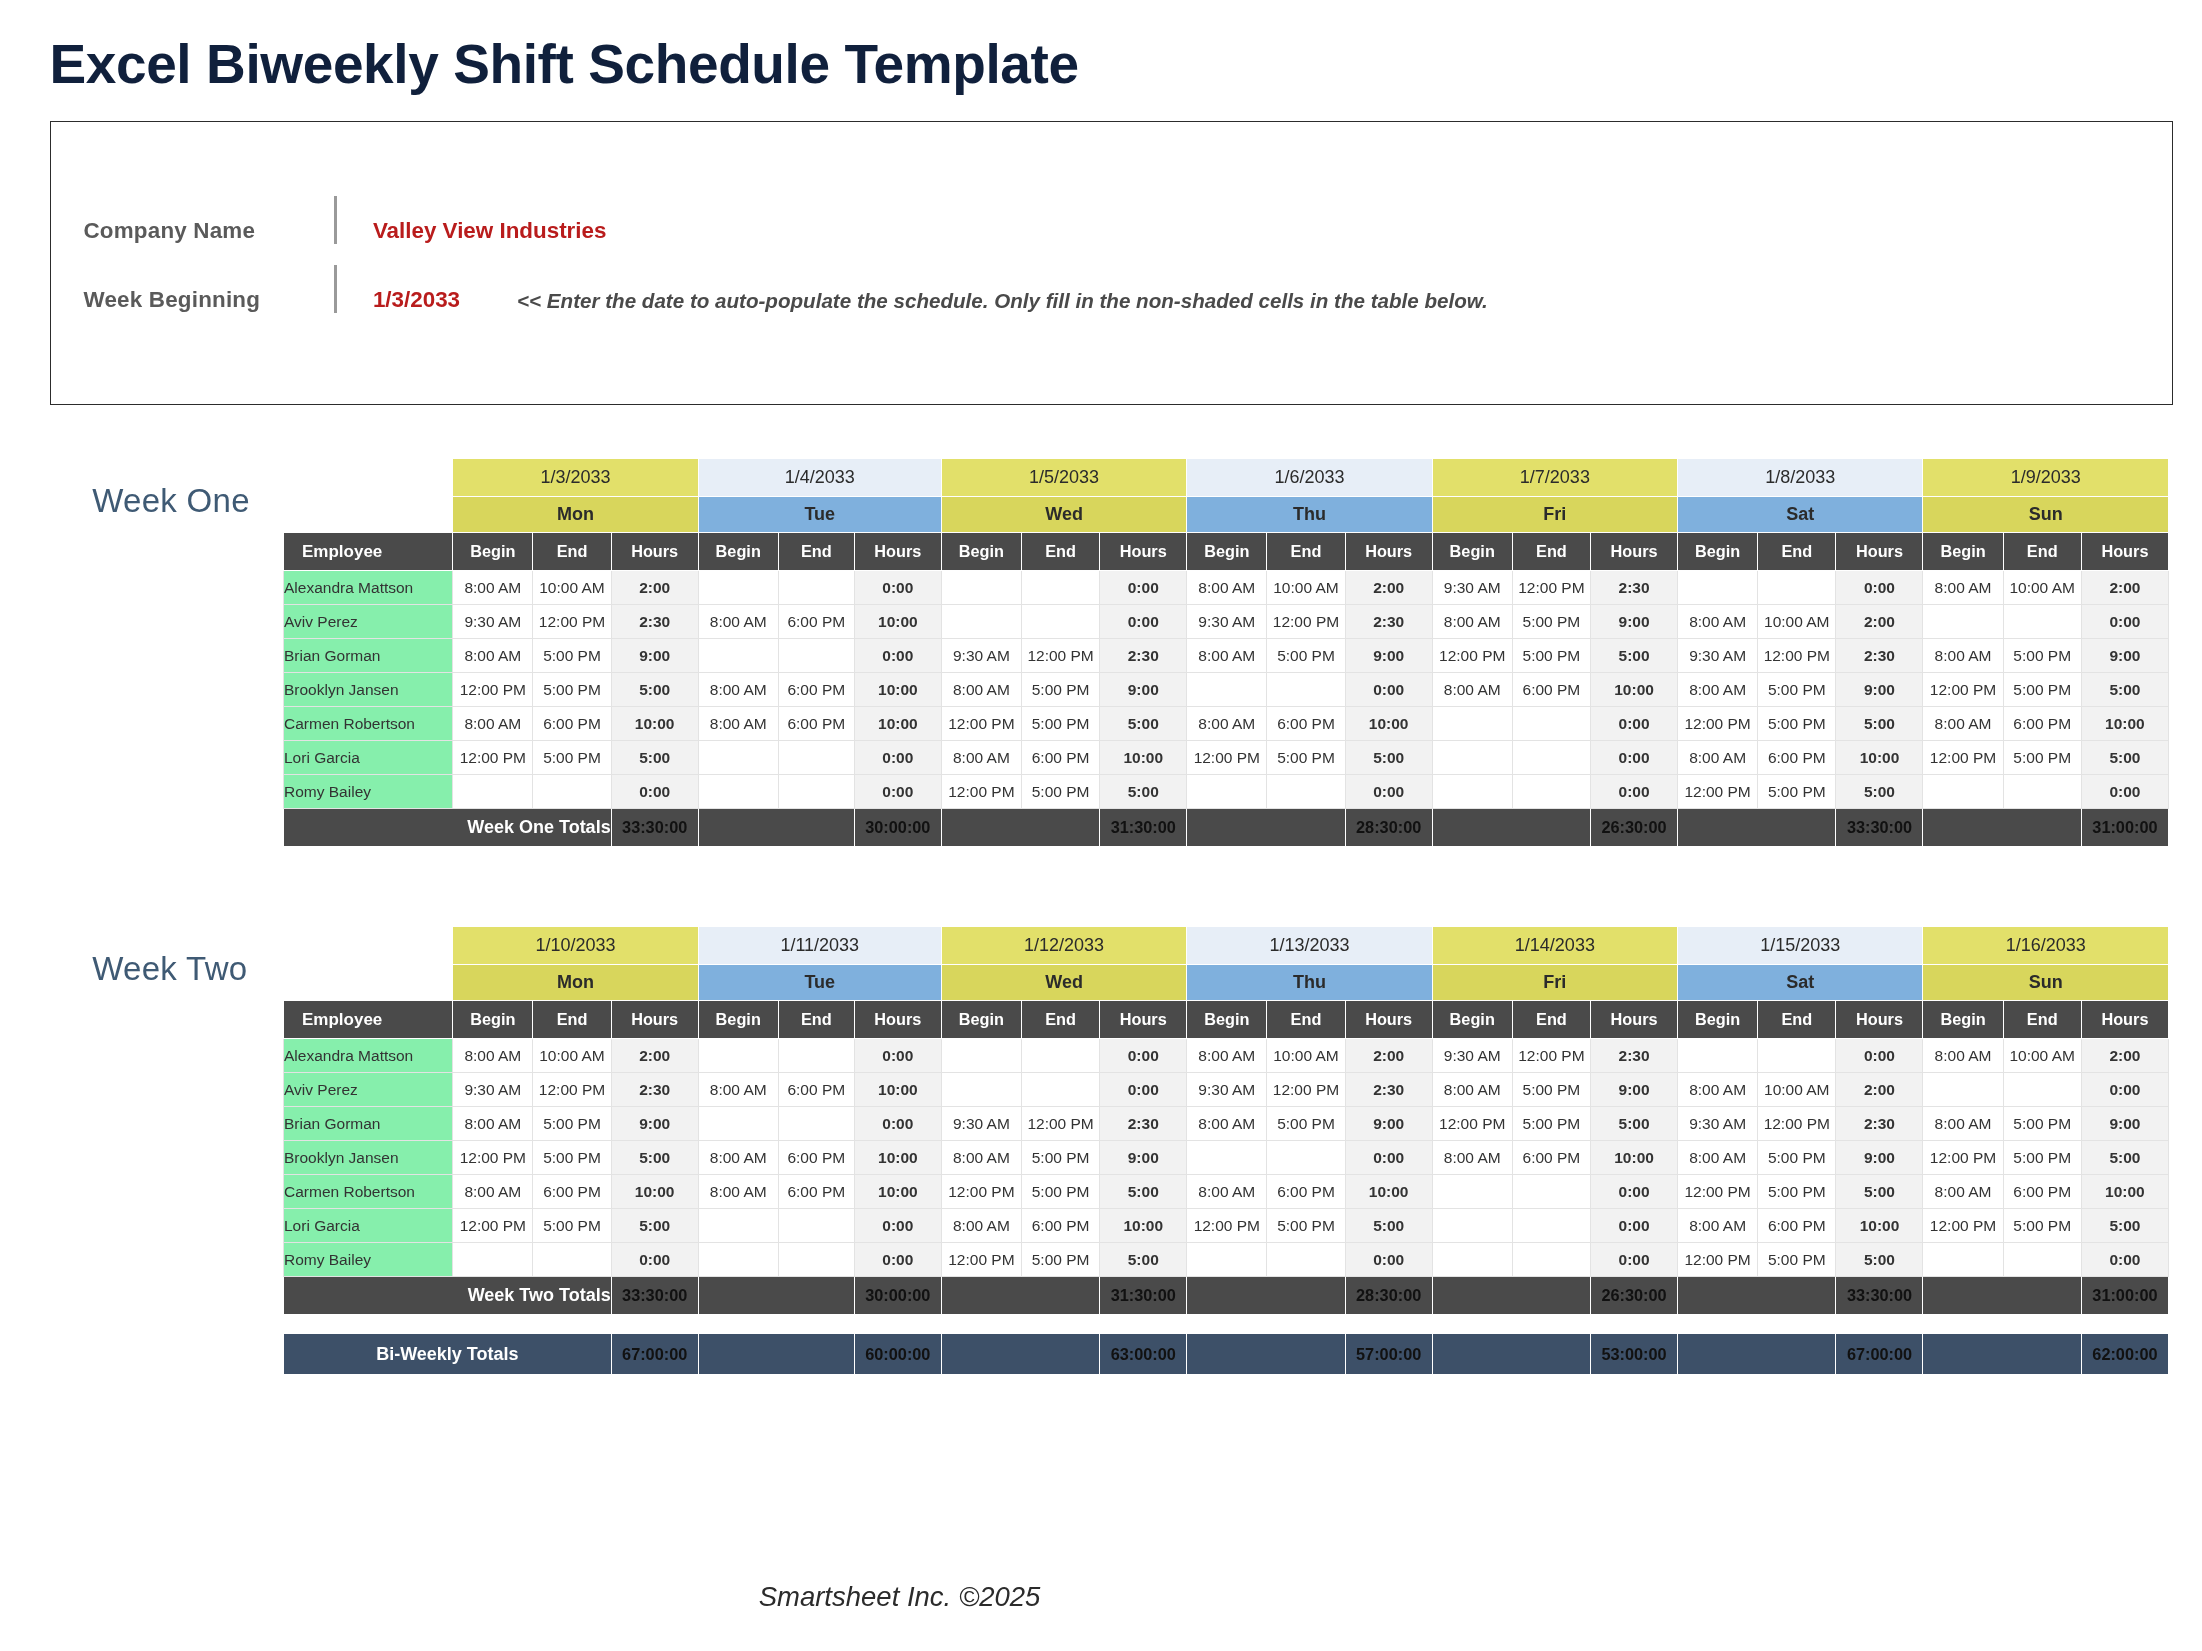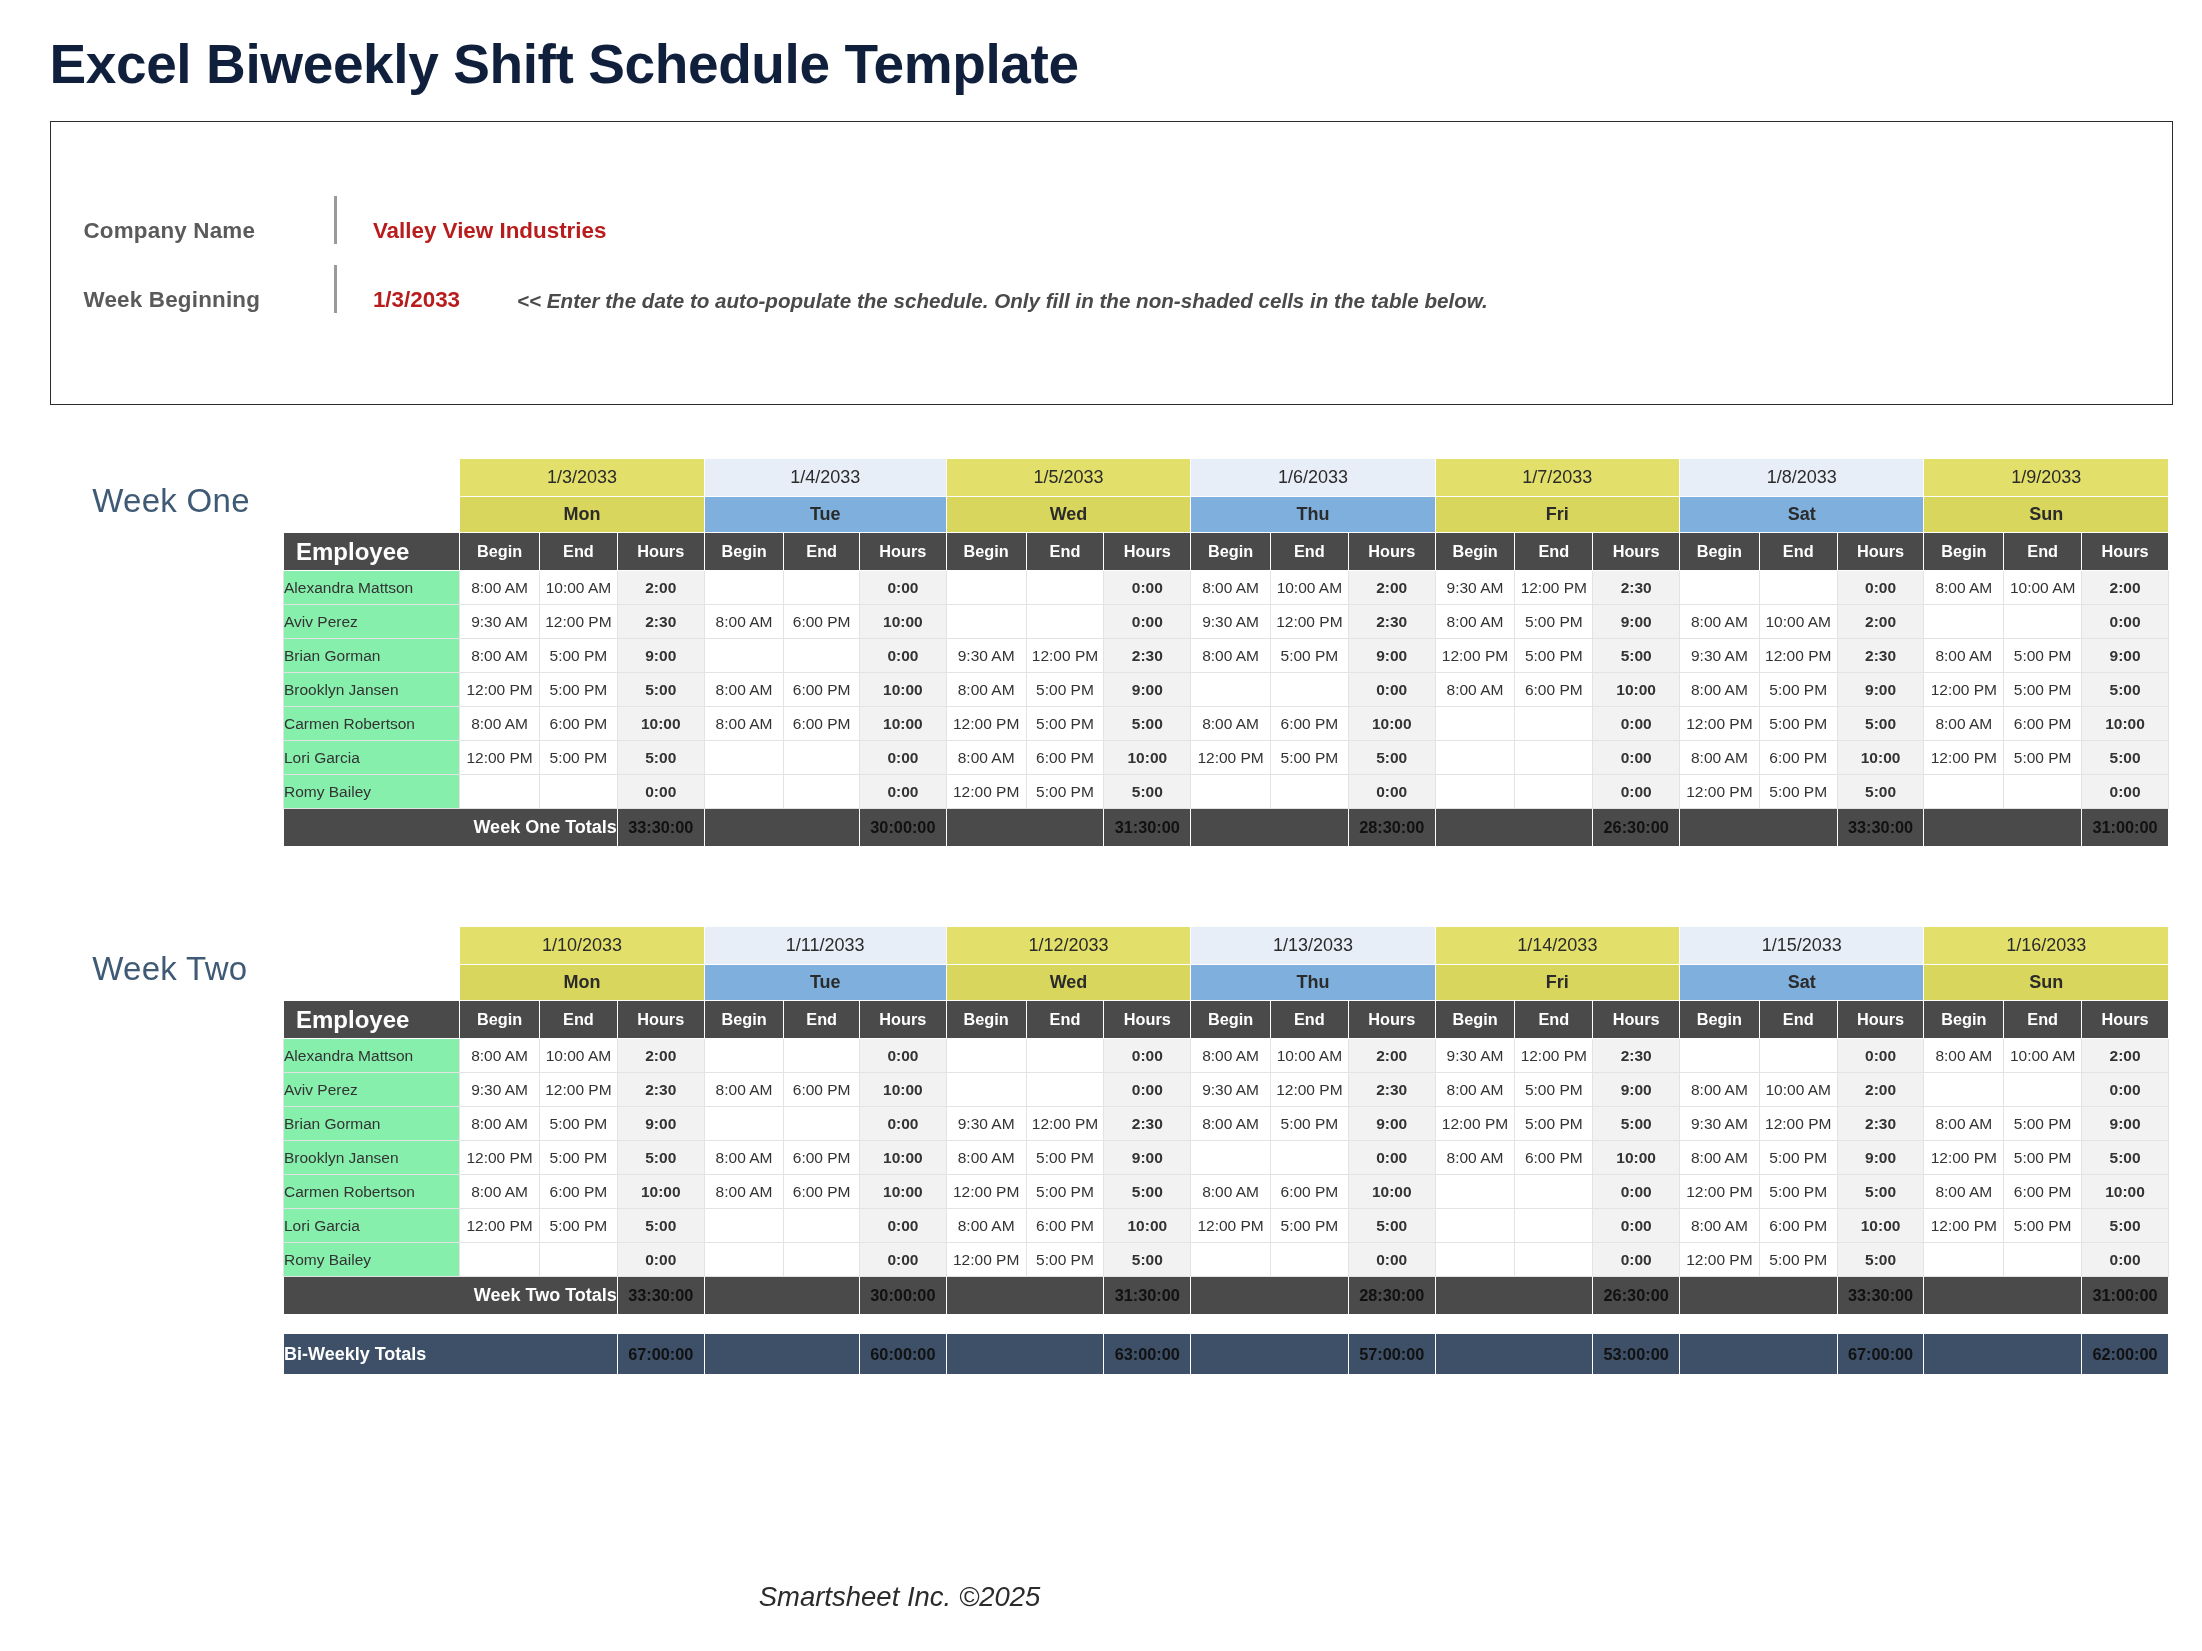--- a/index.html
+++ b/index.html
@@ -125,22 +125,22 @@
   .chdr {
     height: 38px;
     background: #4a4a4a;
     color: #ffffff;
     font-size: 16.3px;
     font-weight: bold;
     text-align: center;
   }
   .chdr.emp {
     text-align: left;
-    padding-left: 12px;
-    font-size: 24px;
+    padding-left: 18px;
+    font-size: 17px;
   }
 
   
   tr.drow { height: 34px; }
   tr.drow td {
     border: 0.9px solid #e3e3e3;
     font-size: 15.5px;
     color: #333333;
   }
   td.nm {
@@ -188,21 +188,21 @@
   
   tr.birow { height: 41px; }
   tr.birow td {
     border: 0.9px solid #ffffff;
     background: #3d5068;
   }
   td.bilabel {
     color: #ffffff;
     font-weight: bold;
     font-size: 18px;
-    text-align: left;
+    text-align: center;
     padding-right: 13.8px;
   }
   td.bival {
     background: #dceaf6;
     color: #111111;
     font-weight: bold;
     font-size: 16.3px;
     text-align: center;
   }
   .footer {

